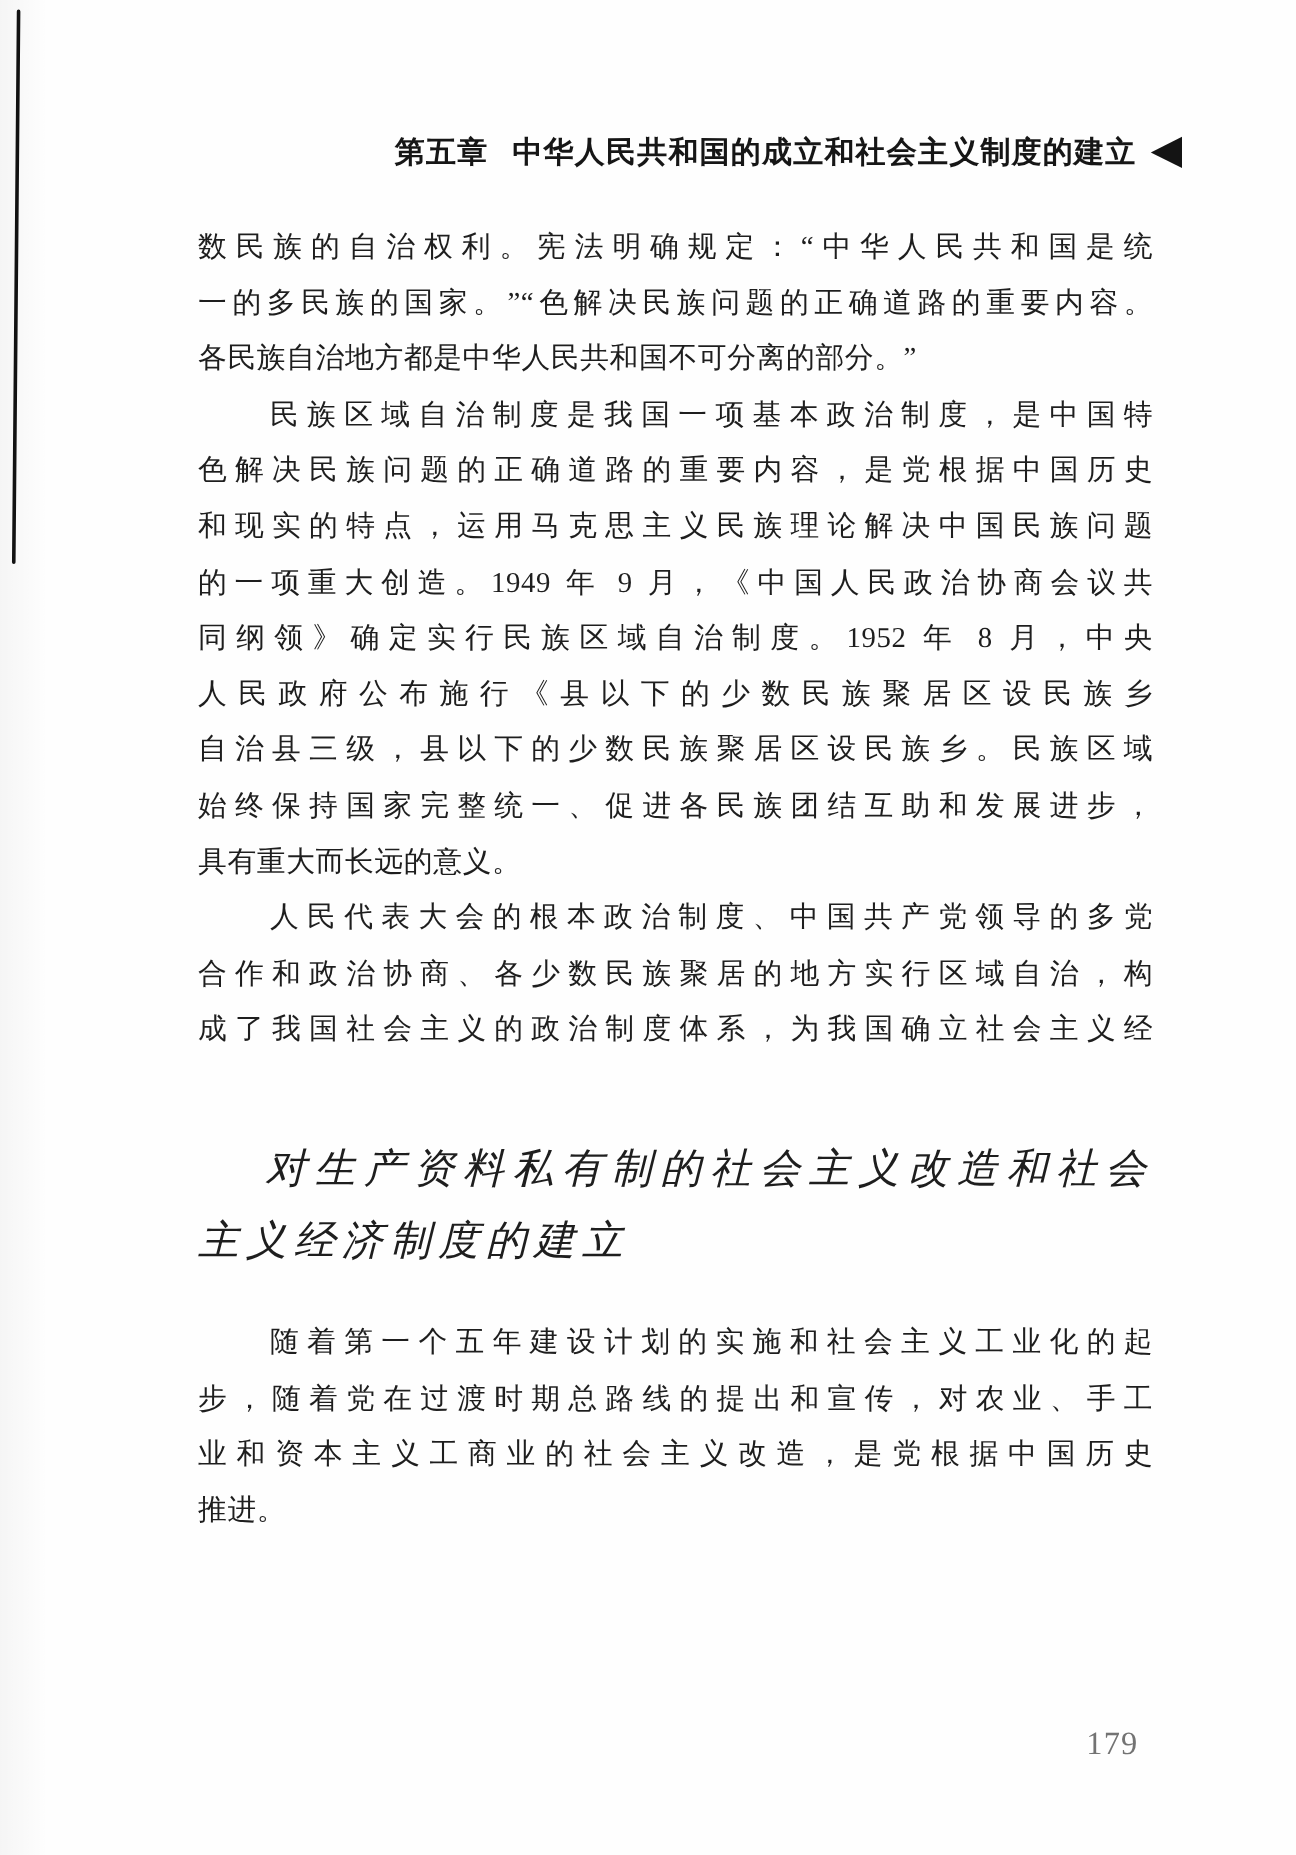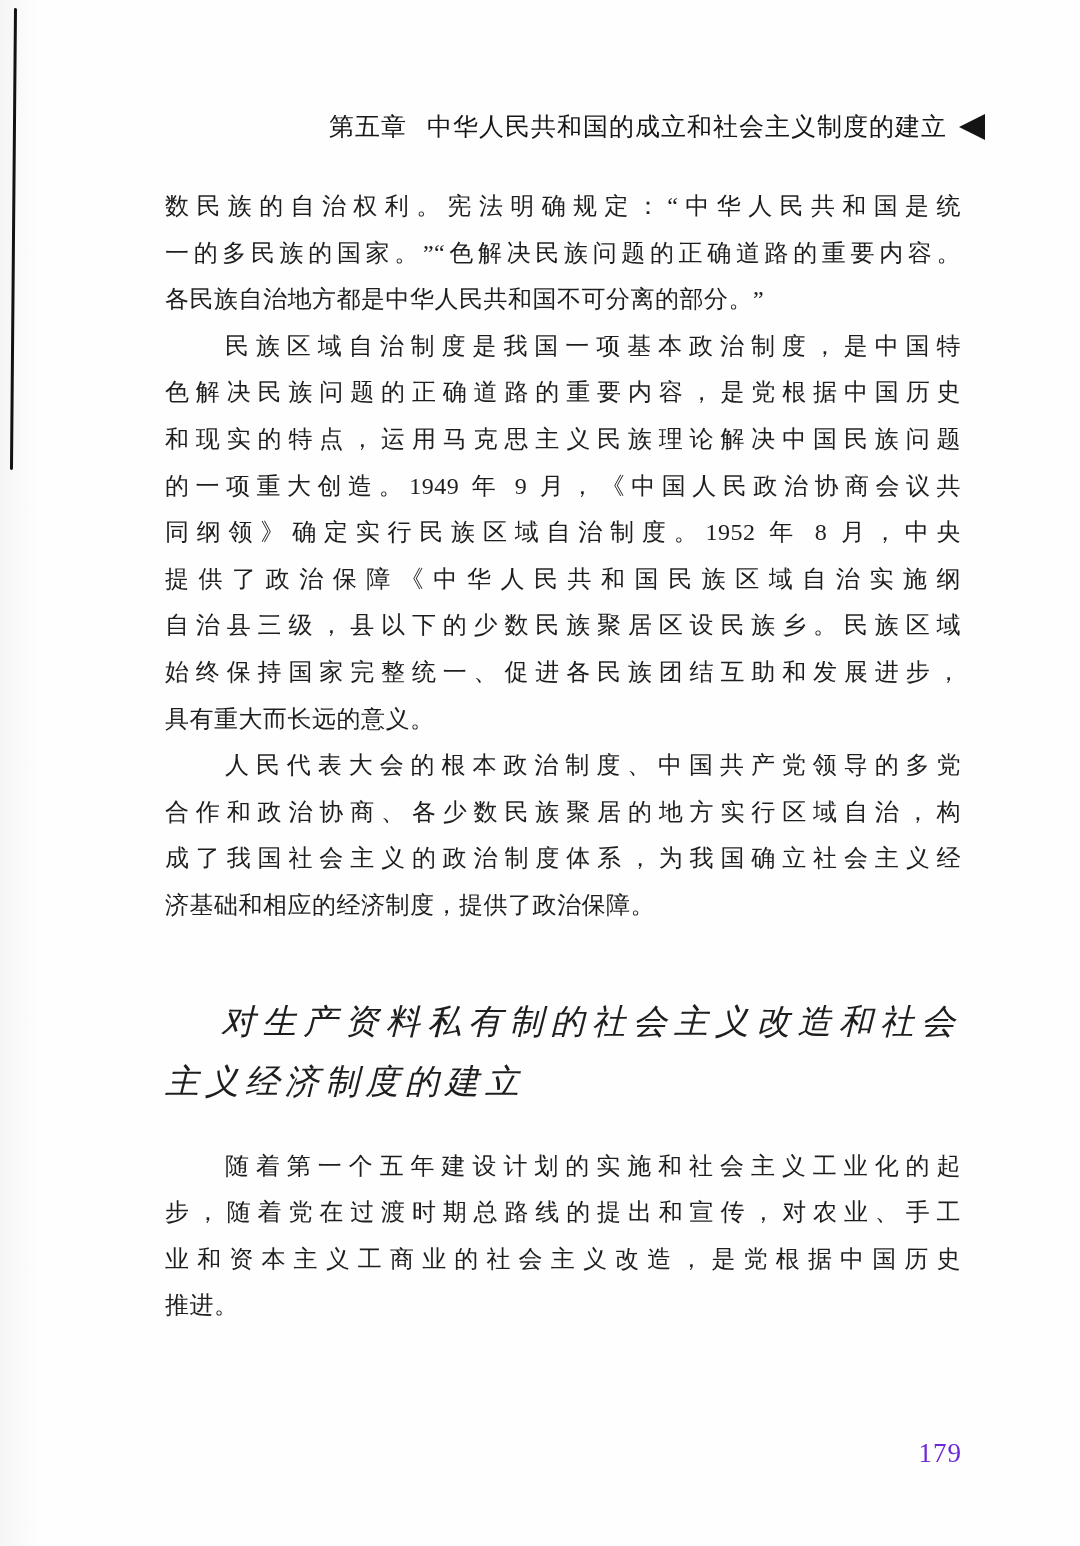--- a/index.html
+++ b/index.html
@@ -37,21 +37,21 @@
     transform-origin: top center;
     border-radius: 2px;
   }
   .running-header {
     position: absolute;
     top: 110px;
     right: 95px;
     display: flex;
     align-items: center;
     font-family: "Liberation Sans", "DejaVu Sans", sans-serif;
-    font-weight: 400;
+    font-weight: 700;
     font-size: 25px;
     letter-spacing: 1px;
     color: #161616;
     white-space: nowrap;
   }
   .running-header .chapter-label { margin-right: 20px; }
   .running-header .chapter-title { margin-right: 10px; }
   .corner-triangle {
     width: 0; height: 0;
     border-top: 13px solid transparent;
@@ -90,24 +90,24 @@
     font-size: 34px;
     line-height: 58px;
     letter-spacing: 6px;
   }
   .section-heading .hline.first { text-indent: 56px; font-family: Liberation Mono, monospace; }
   .page-number {
     position: absolute;
     top: 1438px;
     left: 892px;
     width: 70px;
-    text-align: right;
+    text-align: center;
     font-size: 27px;
     letter-spacing: 1px;
-    color: #6d28d9;
+    color: #737373;
   }
 </style>
 </head>
 <body>
 
 <div class="page">
 
   <div class="left-scan-shade"></div>
   <div class="scan-line"></div>
 
@@ -124,31 +124,30 @@
       <div class="line">一的多民族的国家。”“色解决民族问题的正确道路的重要内容。</div>
       <div class="line last">各民族自治地方都是中华人民共和国不可分离的部分。”</div>
     </div>
 
     <div class="para">
       <div class="line first">民族区域自治制度是我国一项基本政治制度，是中国特</div>
       <div class="line">色解决民族问题的正确道路的重要内容，是党根据中国历史</div>
       <div class="line">和现实的特点，运用马克思主义民族理论解决中国民族问题</div>
       <div class="line">的一项重大创造。1949 年 9 月，《中国人民政治协商会议共</div>
       <div class="line">同纲领》确定实行民族区域自治制度。1952 年 8 月，中央</div>
-      <div class="line">提供了政治保障《中华人民共和国民族区域自治实施纲</div>
+      <div class="line">人民政府公布施行《县以下的少数民族聚居区设民族乡</div>
       <div class="line">自治县三级，县以下的少数民族聚居区设民族乡。民族区域</div>
       <div class="line">始终保持国家完整统一、促进各民族团结互助和发展进步，</div>
       <div class="line last">具有重大而长远的意义。</div>
     </div>
 
     <div class="para">
       <div class="line first">人民代表大会的根本政治制度、中国共产党领导的多党</div>
       <div class="line">合作和政治协商、各少数民族聚居的地方实行区域自治，构</div>
       <div class="line">成了我国社会主义的政治制度体系，为我国确立社会主义经</div>
-      <div class="line last">济基础和相应的经济制度，提供了政治保障。</div>
     </div>
 
     <div class="section-heading">
       <div class="line hline first">对生产资料私有制的社会主义改造和社会</div>
       <div class="line hline last">主义经济制度的建立</div>
     </div>
 
     <div class="para">
       <div class="line first">随着第一个五年建设计划的实施和社会主义工业化的起</div>
       <div class="line">步，随着党在过渡时期总路线的提出和宣传，对农业、手工</div>

